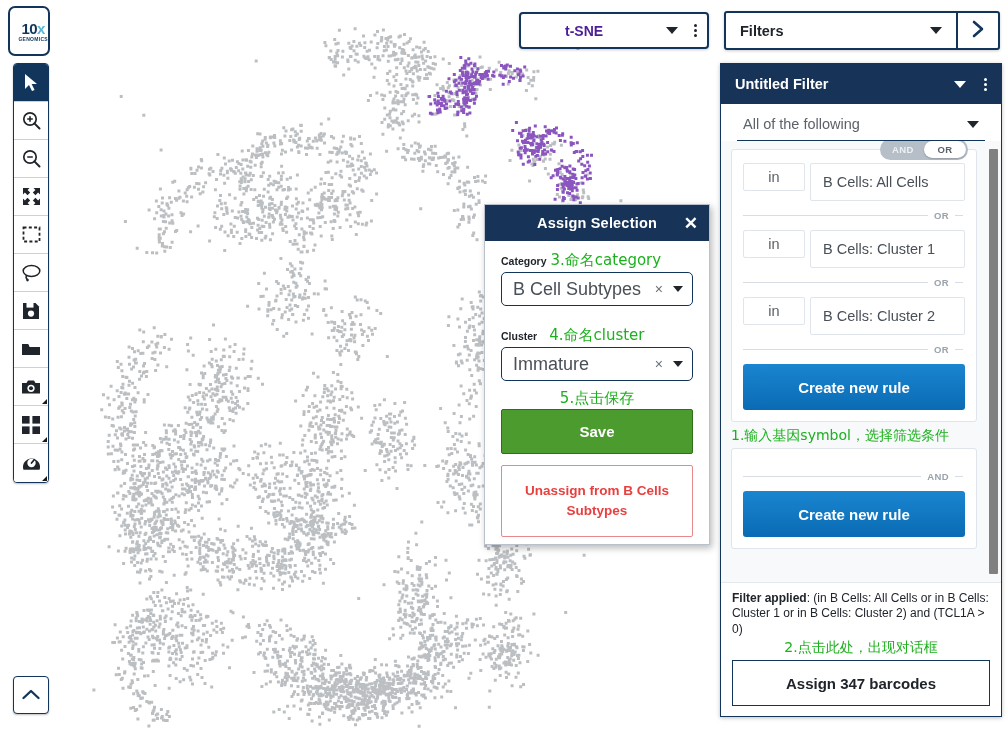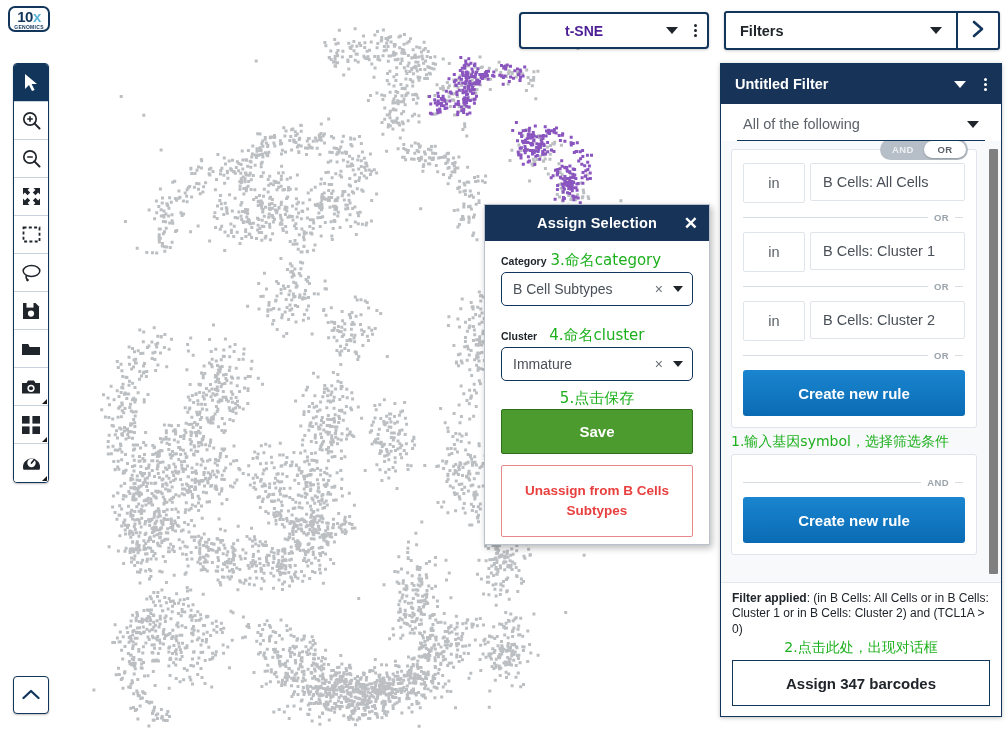--- a/index.html
+++ b/index.html
@@ -11,23 +11,23 @@
     overflow: hidden;
   }
   #app { position: relative; width: 1008px; height: 729px; background: #fff; }
 
   
   #plot-area { position: absolute; left: 0; top: 0; width: 718px; height: 729px; background: #fff; overflow: hidden; }
   #scatter-svg { position: absolute; left: 0; top: 0; width: 718px; height: 729px; }
 
   
   #logo-box {
-    position: absolute; left: 8px; top: 6px; width: 42px; height: 26px;
+    position: absolute; left: 8px; top: 6px; width: 42px; height: 50px;
     border: 2px solid #12355b; border-radius: 7px; background: #fff;
-    display: flex; align-items: center; justify-content: center;
+    display: flex; align-items: center; justify-content: flex-end;
   }
   #logo-inner { display: flex; flex-direction: column; align-items: center; line-height: 1; }
   .logo-top { font-size: 15px; font-weight: bold; color: #12355b; letter-spacing: -0.5px; display: flex; align-items: baseline; }
   .logo-x { color: #5ab4d8; font-size: 15px; font-weight: bold; }
   .logo-bottom { font-size: 5px; font-weight: bold; color: #12355b; letter-spacing: 0.3px; margin-top: 1px; }
 
   
   #toolbar {
     position: absolute; left: 13px; top: 63px; width: 36px;
     border: 1px solid #12355b; border-radius: 4px; background: #fff;
@@ -82,21 +82,21 @@
   #assign-title { font-size: 14.5px; font-weight: bold; letter-spacing: .2px; }
   #assign-close { position: absolute; right: 11px; top: 50%; transform: translateY(-50%); font-size: 17px; font-weight: bold; cursor: pointer; line-height: 1; }
   #assign-body { padding: 12px 16px 10px 16px; }
   .field-label-row { display: flex; align-items: baseline; gap: 4px; }
   .field-label { font-size: 10.5px; font-weight: bold; color: #20252b; }
   .annot { color: #1db01d; font-size: 15px; font-family: "DejaVu Sans", sans-serif; line-height: 1; }
   .combo {
     margin-top: 4px; height: 34px; border: 1px solid #12355b; border-radius: 5px;
     display: flex; align-items: center; padding: 0 9px 0 11px; background: #fff;
   }
-  .combo-value { flex: 1; font-size: 14px; color: #4a5058; }
+  .combo-value { flex: 1; font-size: 18px; color: #4a5058; }
   .combo-x { font-size: 14px; color: #6a7077; margin-right: 10px; cursor: pointer; }
   .combo-caret { width: 0; height: 0; border-left: 5.5px solid transparent; border-right: 5.5px solid transparent; border-top: 6.5px solid #20252b; }
   #annot-save { text-align: center; margin-top: 8px; margin-bottom: 2px; }
   #save-button {
     margin-top: 2px; height: 45px; background: #4b9b2e; color: #fff;
     border: 1px solid #2f6f1b; border-radius: 2px;
     display: flex; align-items: center; justify-content: center;
     font-size: 15px; font-weight: bold; cursor: pointer;
   }
   #unassign-button {
@@ -153,21 +153,21 @@
   .andor-toggle {
     position: absolute; right: 8px; top: -11px;
     width: 88px; height: 21px; border-radius: 11px; background: #b6bec7;
     display: flex; align-items: center; padding: 2px;
   }
   .andor-seg { flex: 1; text-align: center; font-size: 9.5px; font-weight: bold; letter-spacing: .4px; color: #eef1f4; line-height: 17px; }
   .andor-seg.sel { background: #fff; color: #5c6269; border-radius: 10px; box-shadow: 0 1px 2px rgba(0,0,0,.2); }
 
   .rule-row { display: flex; gap: 5px; }
   .rule-op {
-    width: 62px; height: 40px; border: 1px solid #dfe5ea; border-radius: 2px;
+    width: 62px; height: 28px; border: 1px solid #dfe5ea; border-radius: 2px;
     display: flex; align-items: center; justify-content: center;
     font-size: 14.5px; color: #5c6269; background: #fff;
   }
   .rule-val {
     flex: 1; height: 38px; border: 1px solid #dfe5ea; border-radius: 2px;
     display: flex; align-items: center; padding-left: 12px;
     font-size: 14.5px; color: #4a5058; background: #fff;
   }
   .sep {
     display: flex; align-items: center; gap: 6px; margin: 9px 0 9px 0; padding-right: 2px;

